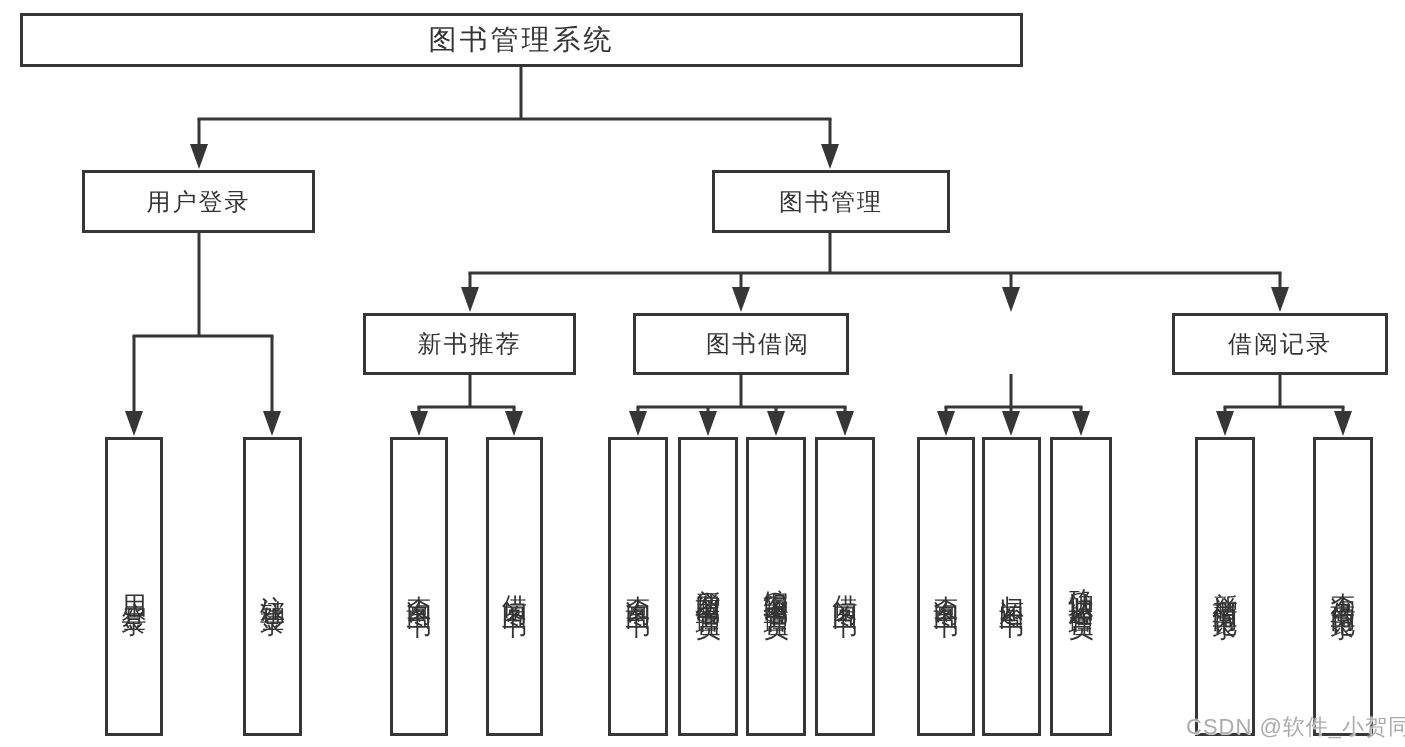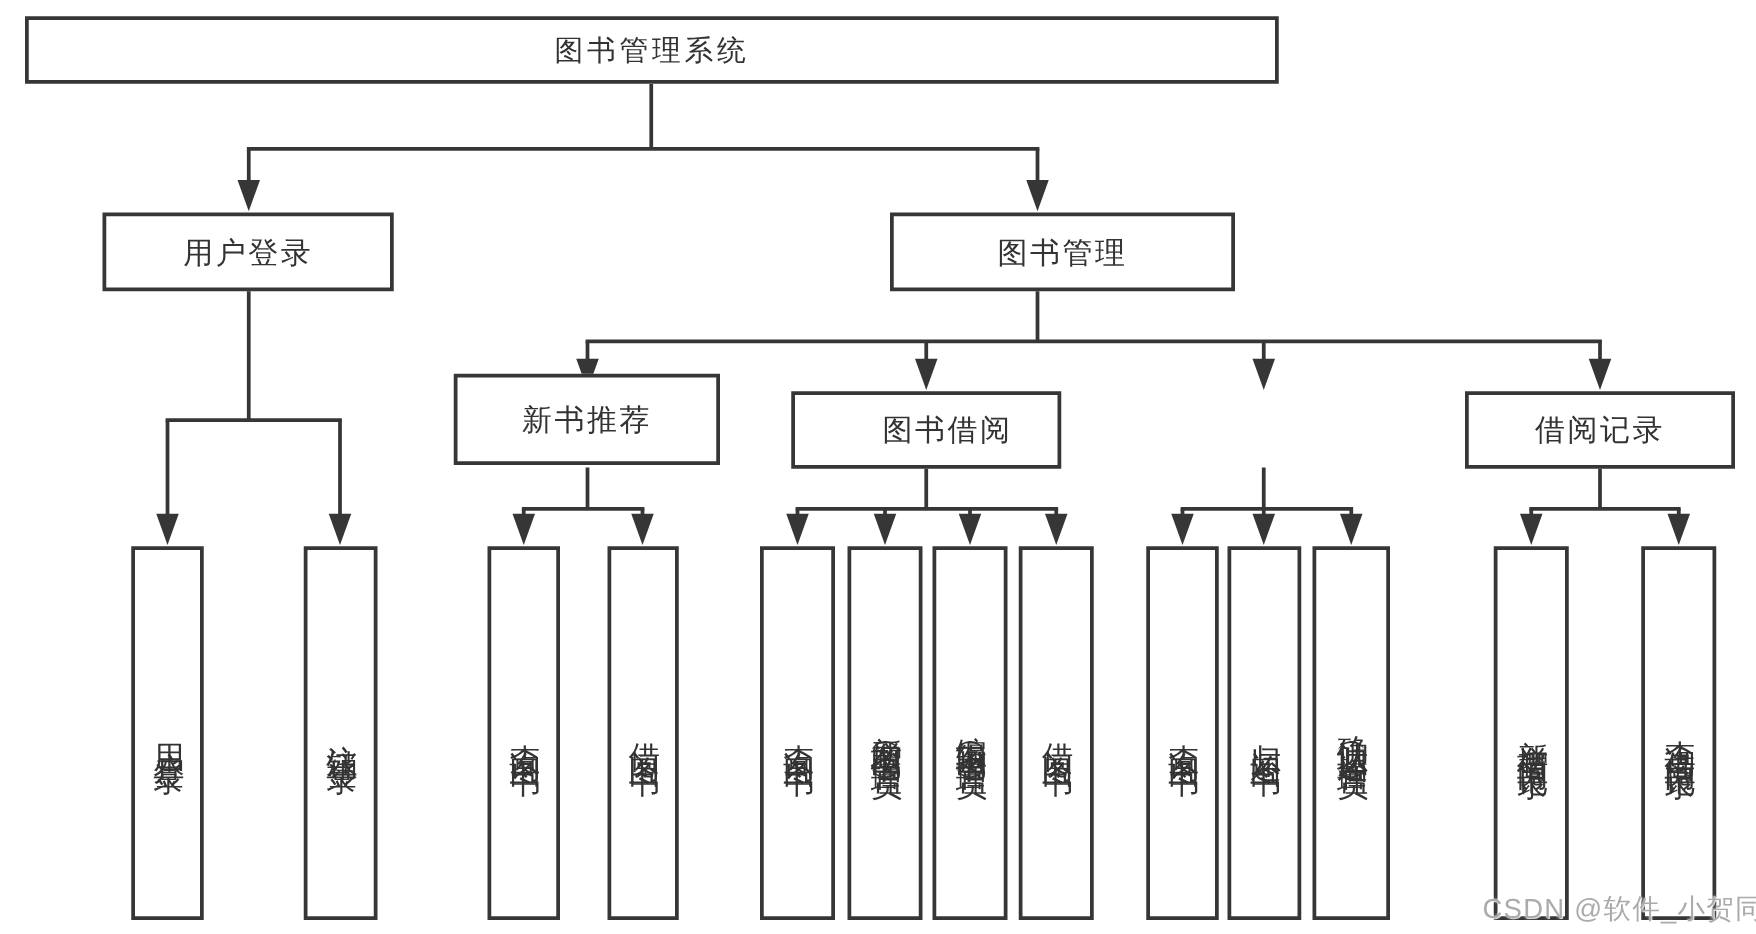--- a/index.html
+++ b/index.html
@@ -18,21 +18,21 @@
   .node {
     position:absolute;
     box-sizing:border-box;
     border:3px solid #363636;
     background:#ffffff;
     display:flex;
     align-items:center;
     justify-content:center;
   }
   .node-h { font-size:24px; letter-spacing:2px; }
-  .node-root { font-size:23px; letter-spacing:3px; }
+  .node-root { font-size:28px; letter-spacing:3px; }
   .node-v {
     writing-mode:vertical-rl;
     text-orientation:mixed;
     font-size:25px;
     letter-spacing:6px;
     line-height:1;
   }
   .watermark {
     position:absolute;
     left:1186px; top:712px;
@@ -129,25 +129,25 @@
     </g>
   </svg>
 
   <div class="node node-h node-root" style="left:20px;top:13px;width:1003px;height:54px;">
     <span>图书管理系统</span>
   </div>
 
   <div class="node node-h" style="left:82px;top:170px;width:233px;height:63px;">
     <span>用户登录</span>
   </div>
-  <div class="node node-h" style="left:712px;top:170px;width:276px;height:63px;">
+  <div class="node node-h" style="left:712px;top:170px;width:238px;height:63px;">
     <span>图书管理</span>
   </div>
 
-  <div class="node node-h" style="left:363px;top:299px;width:213px;height:73px;">
+  <div class="node node-h" style="left:363px;top:313px;width:213px;height:62px;">
     <span>新书推荐</span>
   </div>
   <div class="node node-h" style="left:633px;top:313px;width:216px;height:62px;padding-left:34px;">
     <span>图书借阅</span>
   </div>
   <div class="node node-h" style="left:1172px;top:313px;width:216px;height:62px;">
     <span>借阅记录</span>
   </div>
 
   <div class="node node-v" style="left:105px;top:437px;width:58px;height:299px;">

